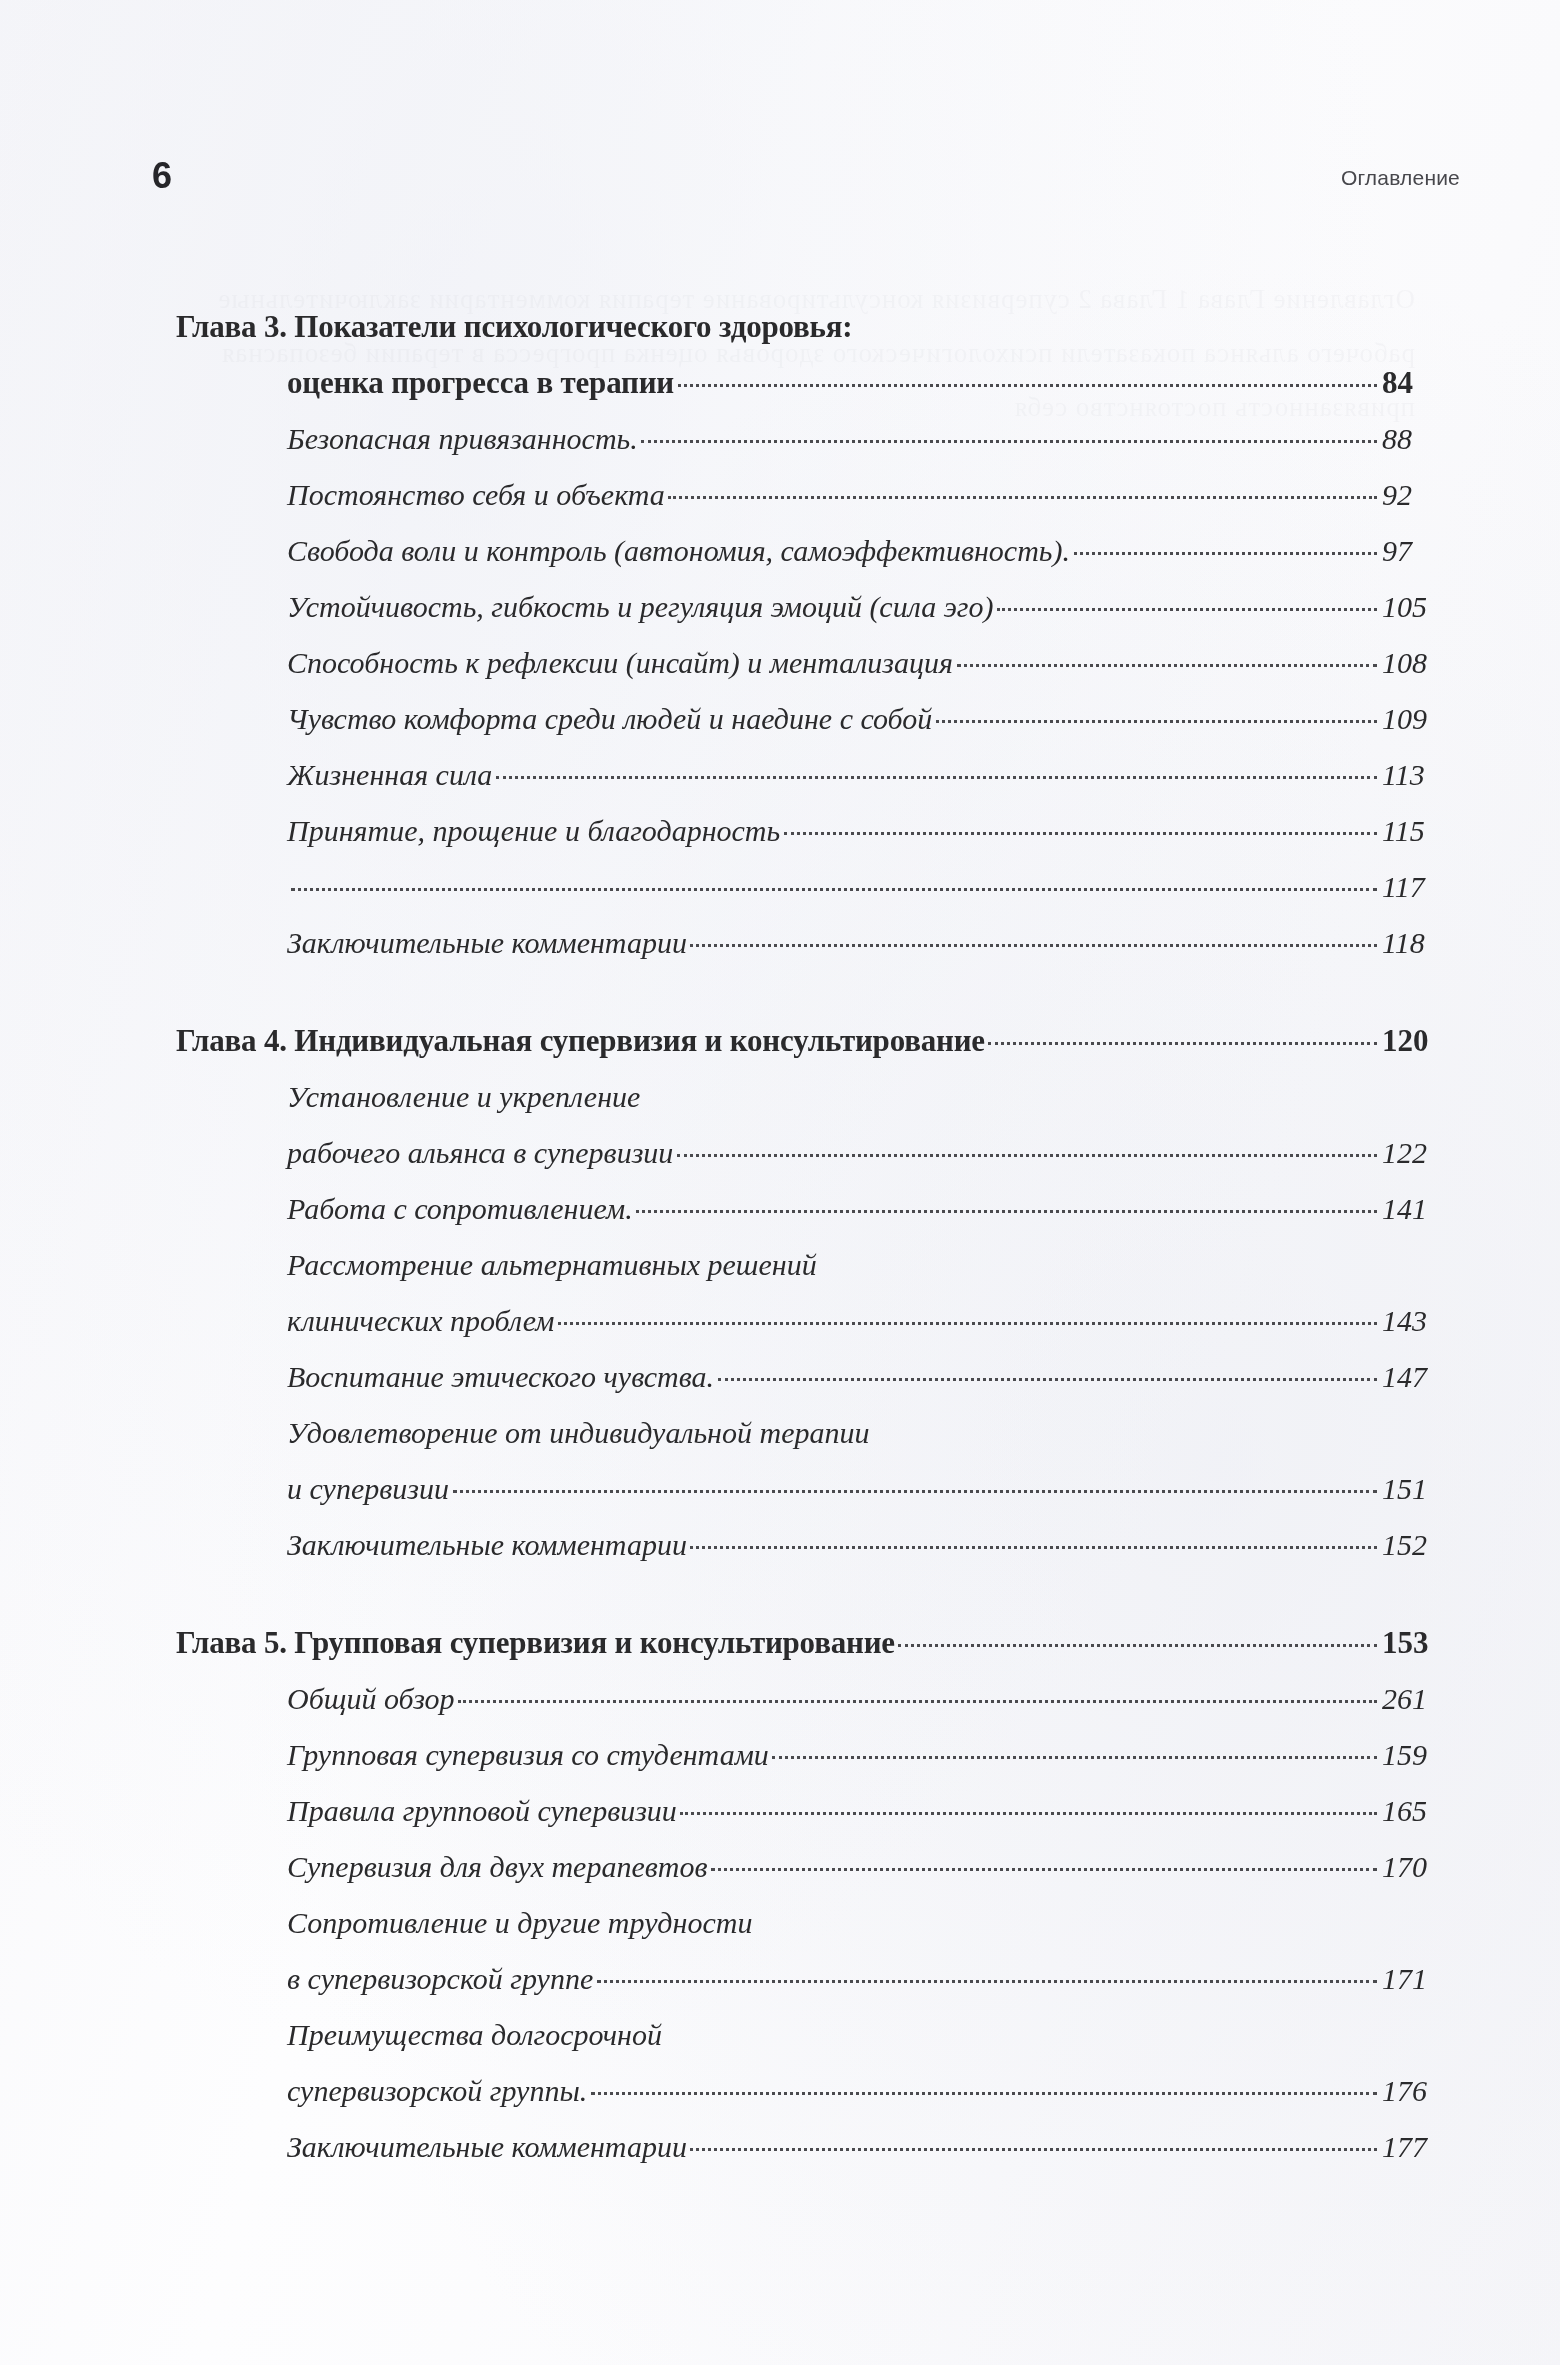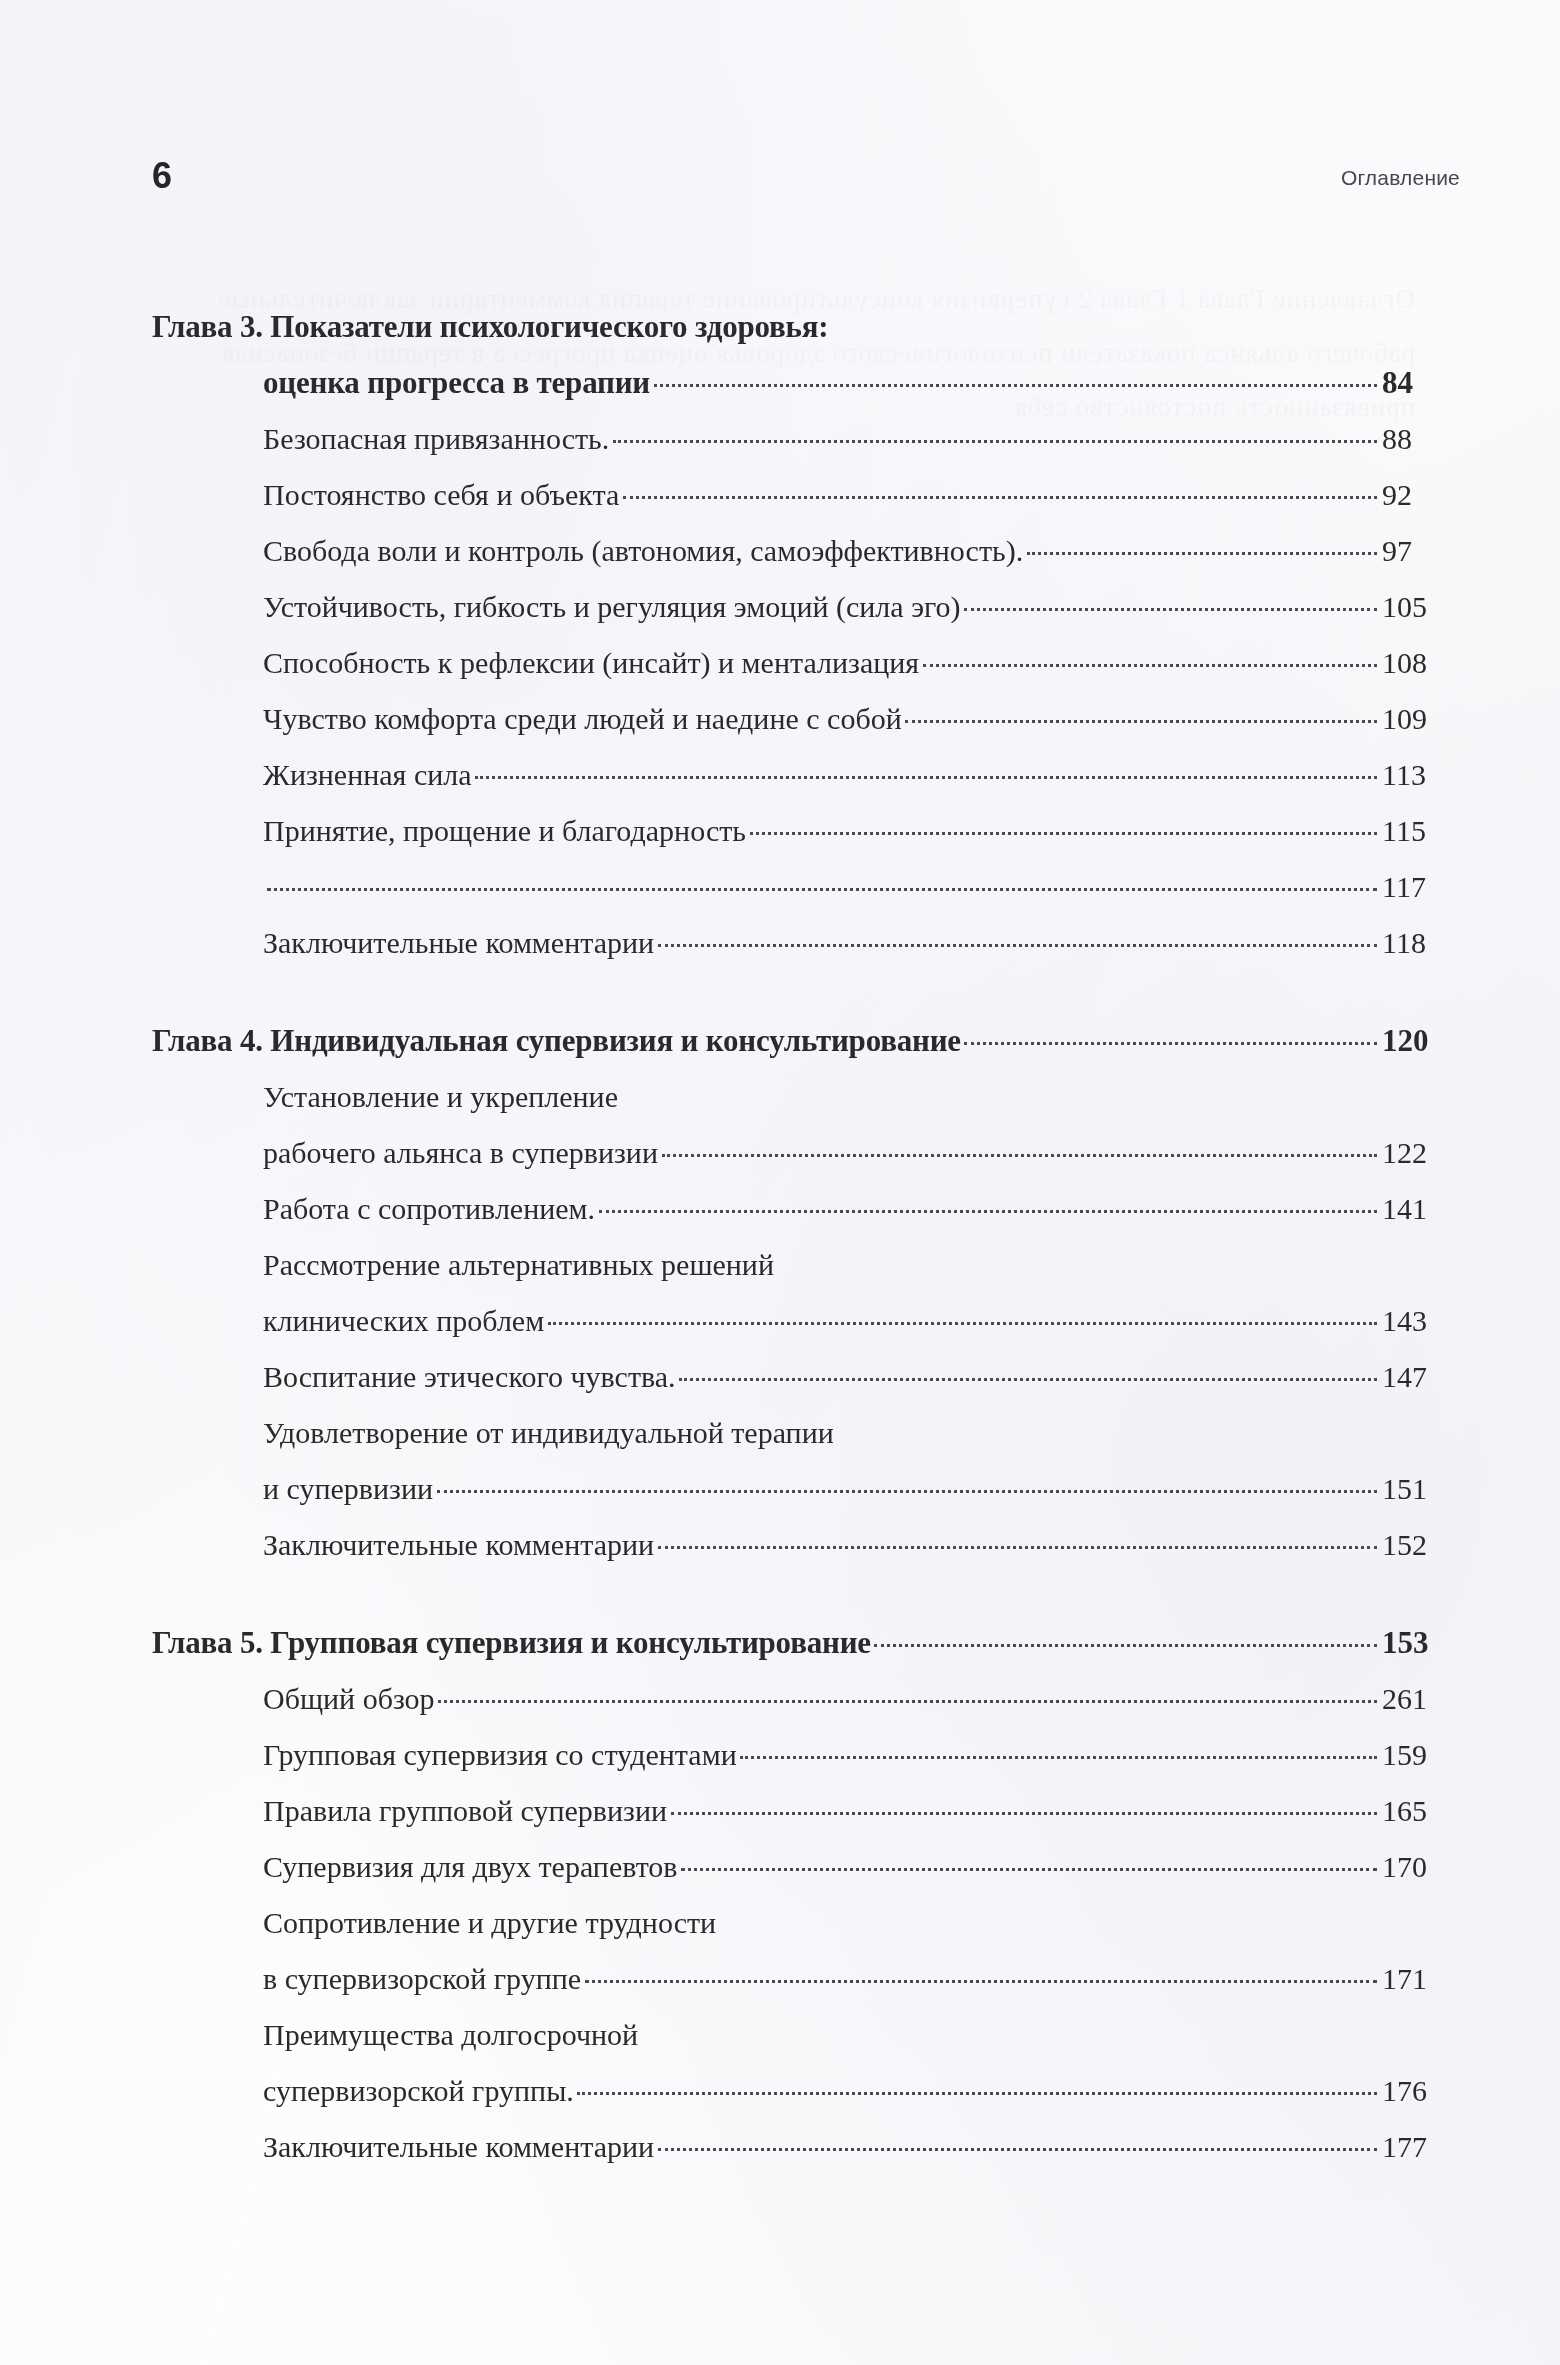--- a/index.html
+++ b/index.html
@@ -70,21 +70,21 @@
     letter-spacing: 0.2px;
   }
 
   .toc {
     position: absolute;
     left: 152px;
     right: 100px;
     top: 299px;
   }
 
-  .chapter-block { margin-top: 0; }
+  .chapter-block { margin-top: 0; margin-left: 24px; }
   .chapter-block + .chapter-block { margin-top: 42px; }
 
   
   .row {
     display: flex;
     align-items: baseline;
     width: 100%;
     line-height: 56px;
   }
   .row .label {
@@ -106,21 +106,21 @@
     font-variant-numeric: lining-nums;
   }
 
   
   .chapter-head .row { font-weight: bold; font-size: 31px; }
   .chapter-head .row .label { letter-spacing: -0.2px; }
   .chapter-head .cont { padding-left: 111px; }
 
   
   .entry .row { font-size: 30px; }
-  .entry { padding-left: 111px; }
+  .entry { padding-left: 111px; font-style: italic; }
 
   
   .nolead .leader { border-bottom: none; }
   .nolead .pageno { visibility: hidden; }
 </style>
 </head>
 <body>
 
 <div class="page">
   <div class="paper-tint"></div>

